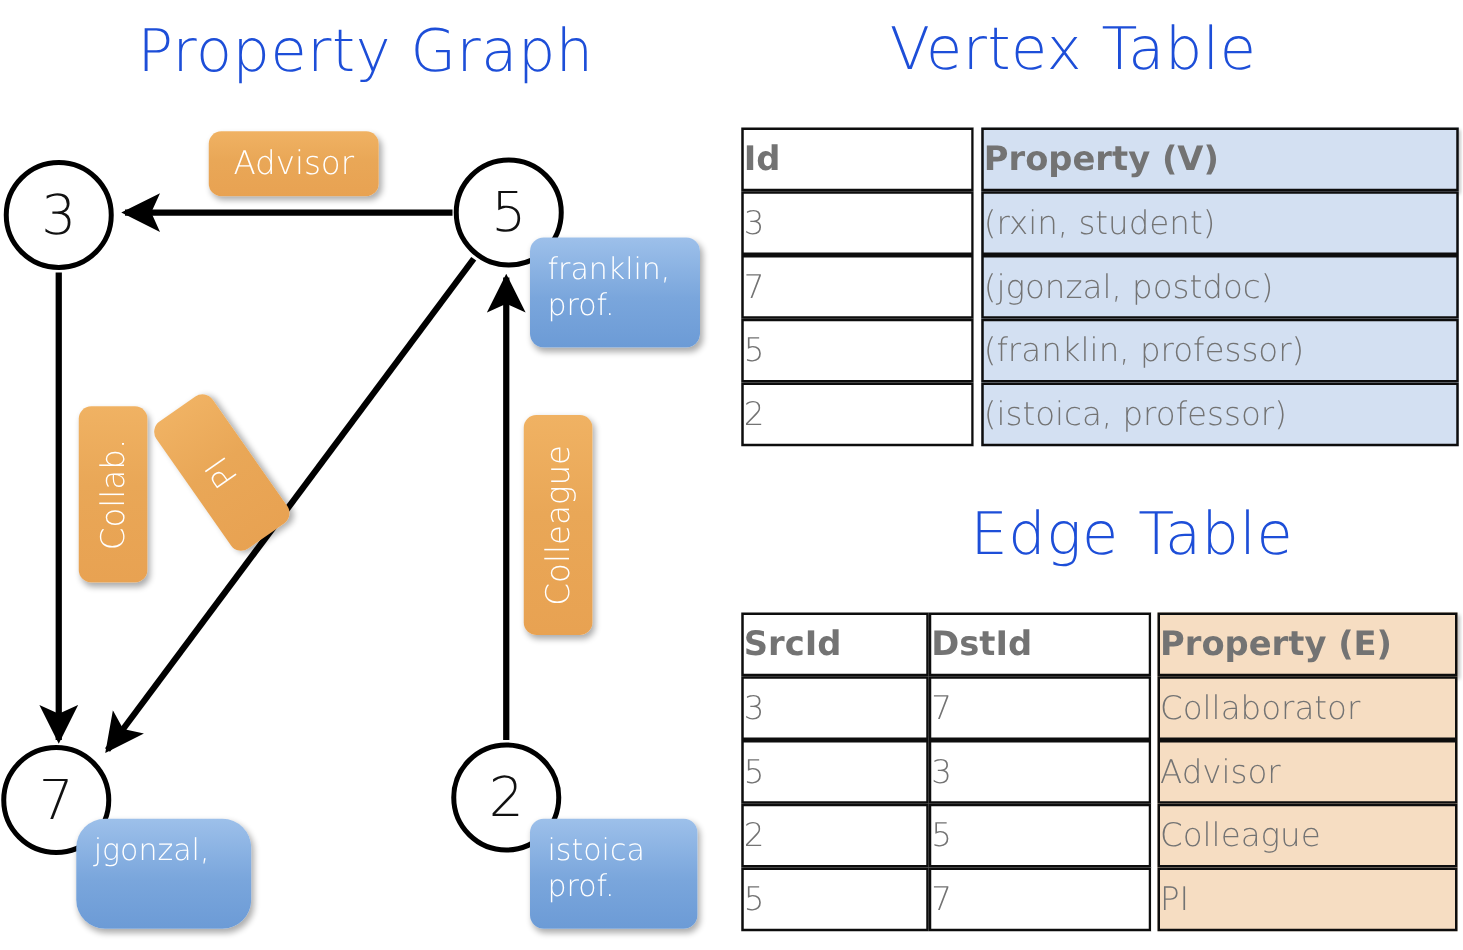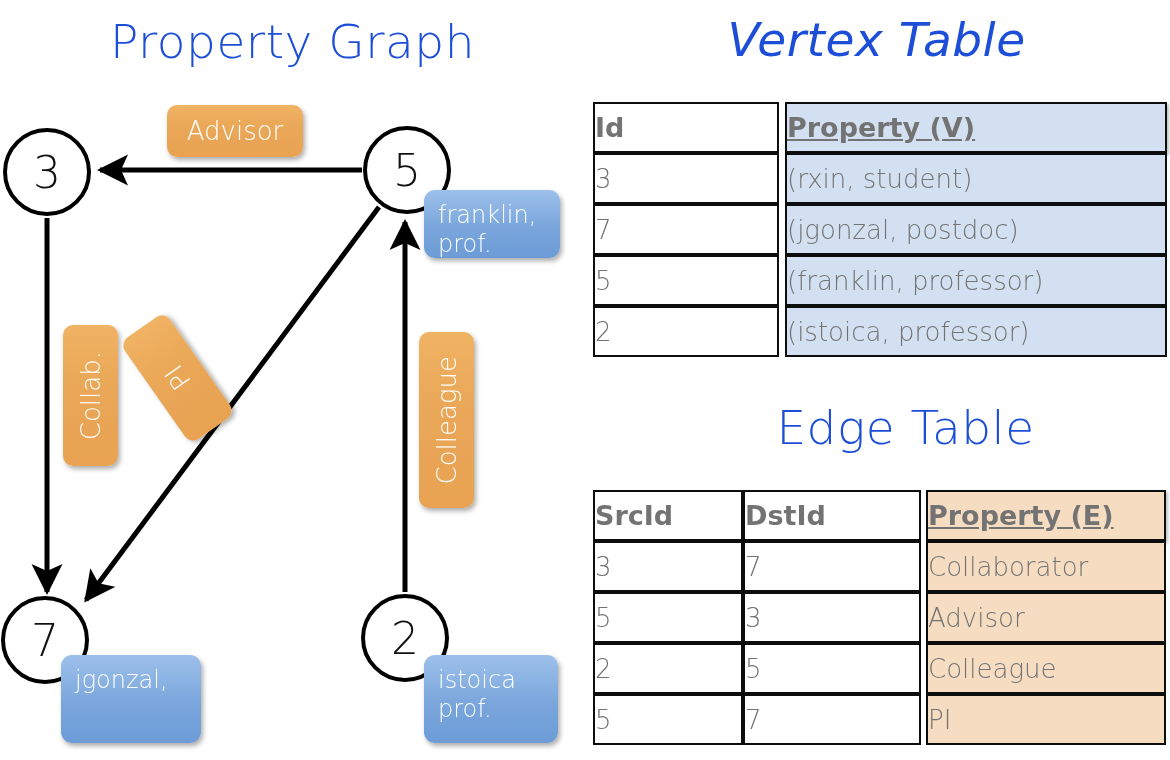--- a/index.html
+++ b/index.html
@@ -22,21 +22,21 @@
     position: absolute;
     font-weight: 300;
     font-size: 47px;
     letter-spacing: 0.5px;
     color: #1d4ed8;
     text-align: center;
     white-space: nowrap;
     font-family: "DejaVu Sans", sans-serif;
   }
   #title-property-graph { left: 0;   top: 14px;  width: 585px; }
-  #title-vertex-table   { left: 584px; top: 12px;  width: 585px; font-style: italic; }
+  #title-vertex-table   { left: 566px; top: 12px;  width: 585px; }
   #title-edge-table     { left: 613px; top: 400px; width: 585px; text-align: center; }
 
   
   #graph-panel {
     position: absolute;
     left: 0; top: 0;
     width: 585px; height: 760px;
   }
   #graph-edges {
     position: absolute;
@@ -77,22 +77,22 @@
     font-size: 24px;
     font-weight: 300;
     font-family: "DejaVu Sans", sans-serif;
     line-height: 1.22;
     padding: 11px 0 11px 14px;
     box-sizing: border-box;
     z-index: 8;
     overflow: hidden;
   }
   #propbox-rxin      { left:  62px; top: 188px; width: 136px; height: 88px; }
-  #propbox-franklin  { left: 424px; top: 190px; width: 136px; height: 68px; }
-  #propbox-jgonzal   { left:  61px; top: 655px; width: 140px; height: 88px; }
+  #propbox-franklin  { left: 424px; top: 190px; width: 136px; height: 88px; }
+  #propbox-jgonzal   { left:  61px; top: 655px; width: 140px; height: 88px; border-radius: 23px; }
   #propbox-istoica   { left: 424px; top: 655px; width: 134px; height: 88px; }
 
   
   .edge-label {
     position: absolute;
     border-radius: 10px;
     background: linear-gradient(to bottom, #f0b263 0%, #e9a757 45%, #e8a252 100%);
     box-shadow: 2px 3px 5px rgba(0,0,0,0.33);
     color: #ffffff;
     font-size: 26px;
@@ -163,21 +163,21 @@
   #vertex-table .col-id   { width: 186px; }
   #vertex-table .col-prop { width: 382px; background: #d3e0f2; }
   #vertex-table .gapcell  { width: 6px; border: 0 !important; background: #fff; height: 51px; }
 
   #edge-table { left: 593px; top: 490px; }
   #edge-table .col-src  { width: 150px; }
   #edge-table .col-dst  { width: 178px; }
   #edge-table .col-prop { width: 240px; background: #f6ddc2; }
   #edge-table .gapcell  { width: 5px; border: 0 !important; background: #fff; height: 51px; }
 
-  .shadowed { box-shadow: 2px 2px 3px rgba(0,0,0,0.25); text-decoration: underline; }
+  .shadowed { box-shadow: 2px 2px 3px rgba(0,0,0,0.25); }
 </style>
 </head>
 <body>
 
 <div class="title" id="title-property-graph">Property Graph</div>
 <div class="title" id="title-vertex-table">Vertex Table</div>
 <div class="title" id="title-edge-table">Edge Table</div>
 
 <div id="graph-panel">
 

